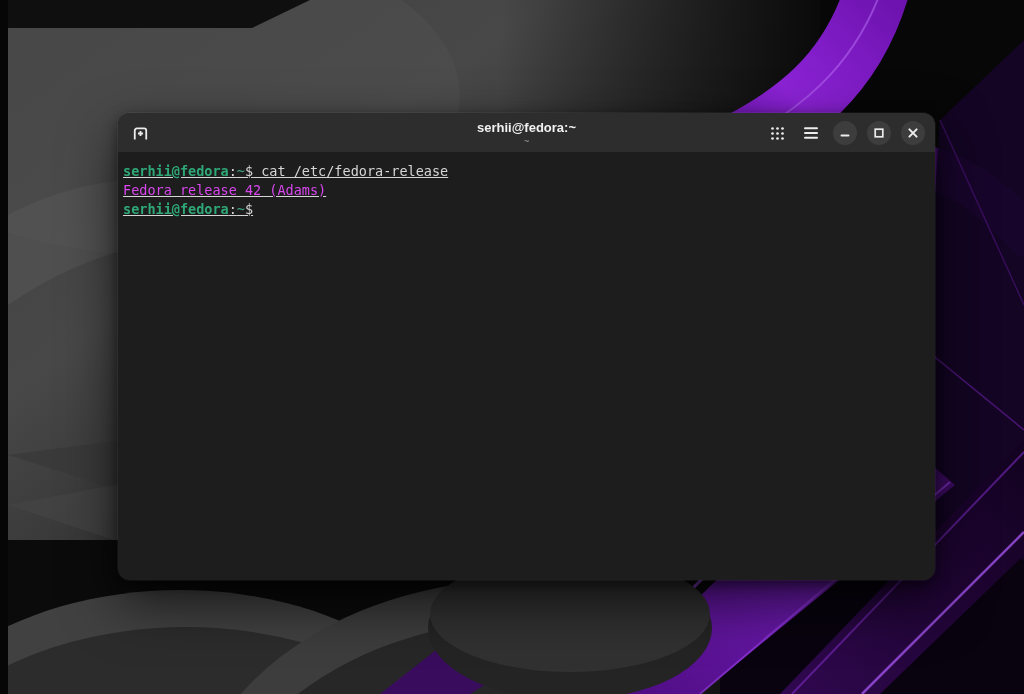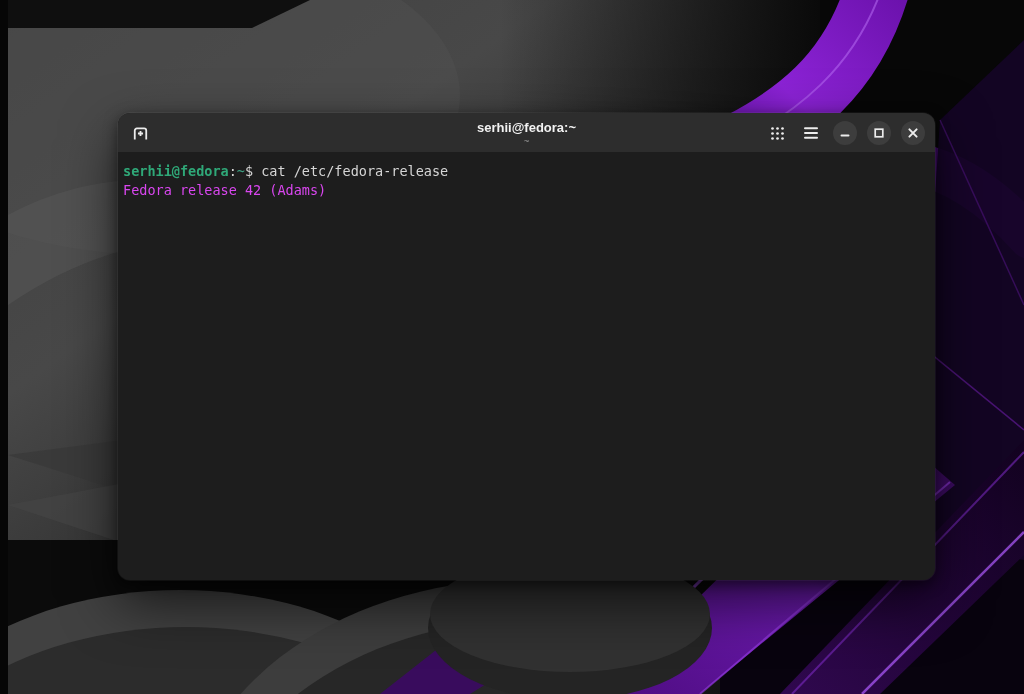--- a/index.html
+++ b/index.html
@@ -36,21 +36,21 @@
   .hb-title .subtitle{font-size:9.5px;color:#989898;line-height:10px;margin-top:1px;}
   .hb-right{margin-left:auto;display:flex;align-items:center;gap:10px;}
 
   
   .term{
     position:absolute;left:0;right:0;top:40px;bottom:0;
     padding:9px 5px;border-radius:0 0 12px 12px;cursor:text;
     font-family:"DejaVu Sans Mono","Liberation Mono",monospace;
     font-size:13.5px;line-height:19px;color:#d4d4d4;
   }
-  .tline{white-space:pre;}
+  .tline{white-space:pre;text-decoration:underline;}
   .ph{color:#2fa878;font-weight:700;}
   .pt{color:#3d9f82;}
   .pc{color:#d4d4d4;}
   .cmd{color:#d6d6d6;}
   .out{color:#d946ef;}
   svg{display:block;}
 </style>
 </head>
 <body>
 
@@ -187,16 +187,17 @@
           <svg width="24" height="24" viewBox="0 0 24 24">
             <path d="M8.4 8.4 L15.6 15.6 M15.6 8.4 L8.4 15.6" stroke="#ececec" stroke-width="2" stroke-linecap="round"></path>
           </svg>
         </button>
       </div>
     </div>
 
     <div class="term">
       <div class="tline"><span class="ph">serhii@fedora</span><span class="pc">:</span><span class="pt">~</span><span class="pc">$</span><span class="cmd"> cat /etc/fedora-release</span></div>
       <div class="tline"><span class="out">Fedora release 42 (Adams)</span></div>
+      <div class="tline"><span class="ph">serhii@fedora</span><span class="pc">:</span><span class="pt">~</span><span class="pc">$</span><span class="cmd"></span></div>
     </div>
 
   </div>
 </div>
 
 </body></html>

